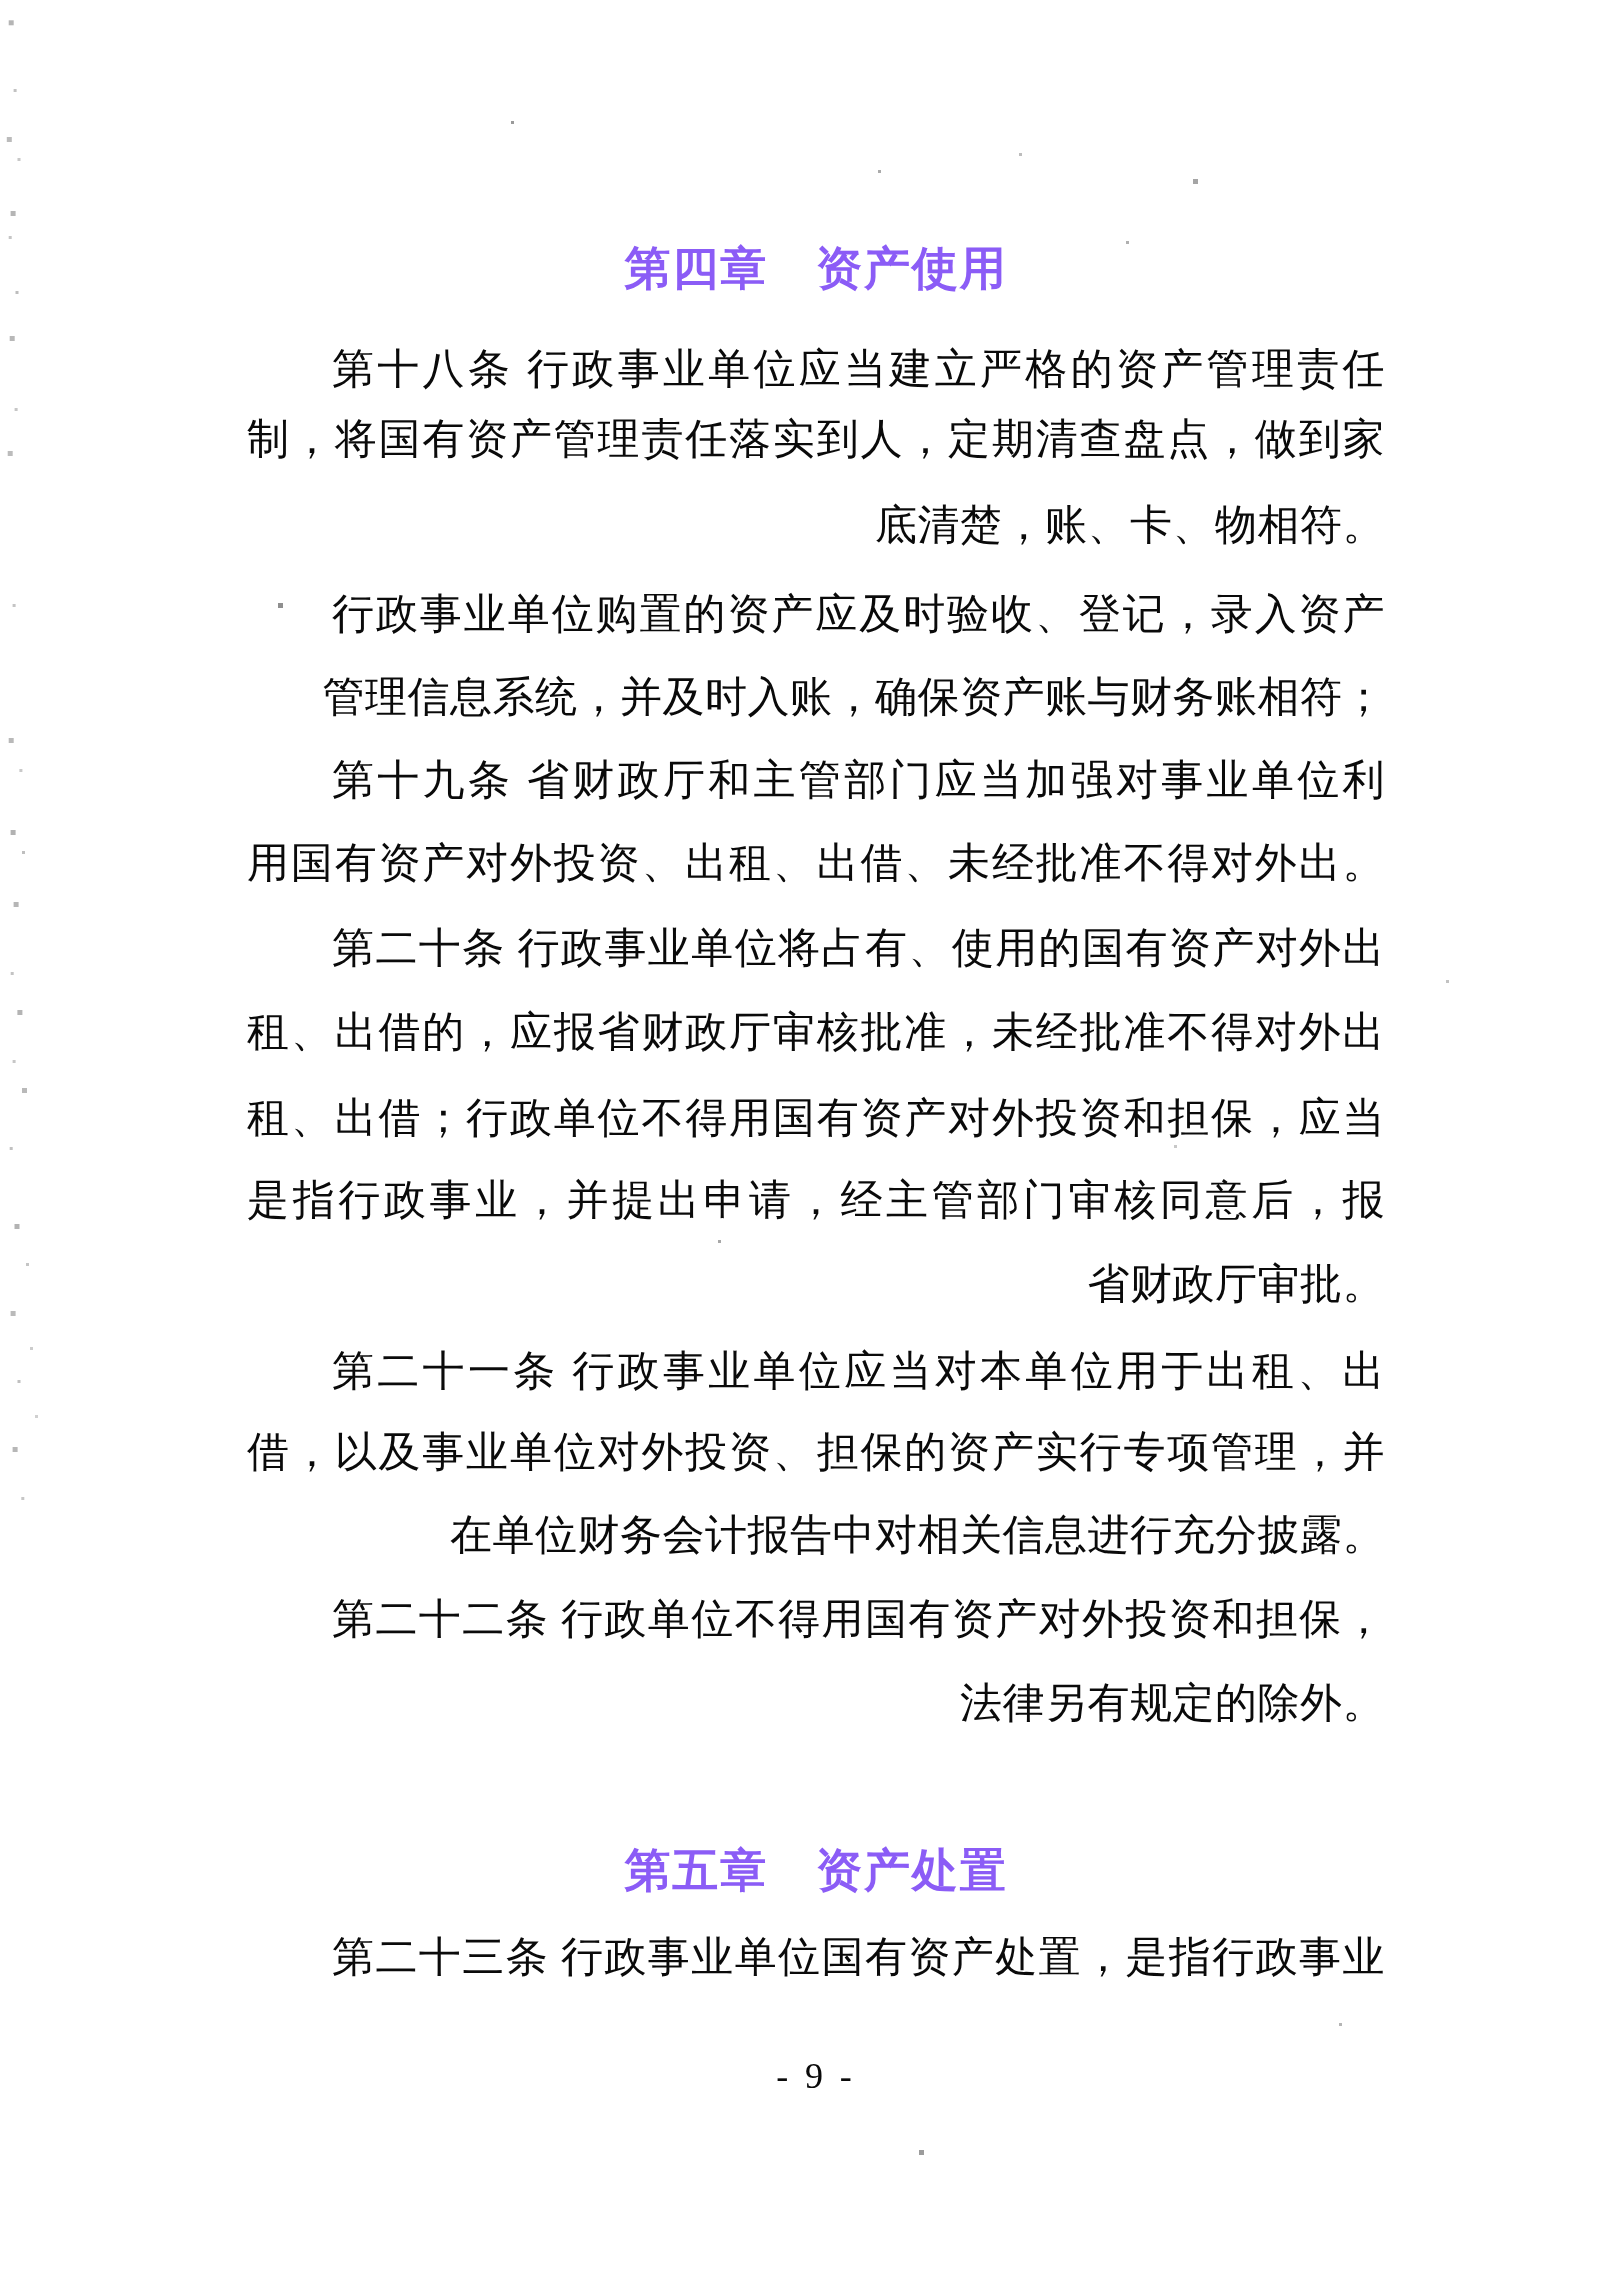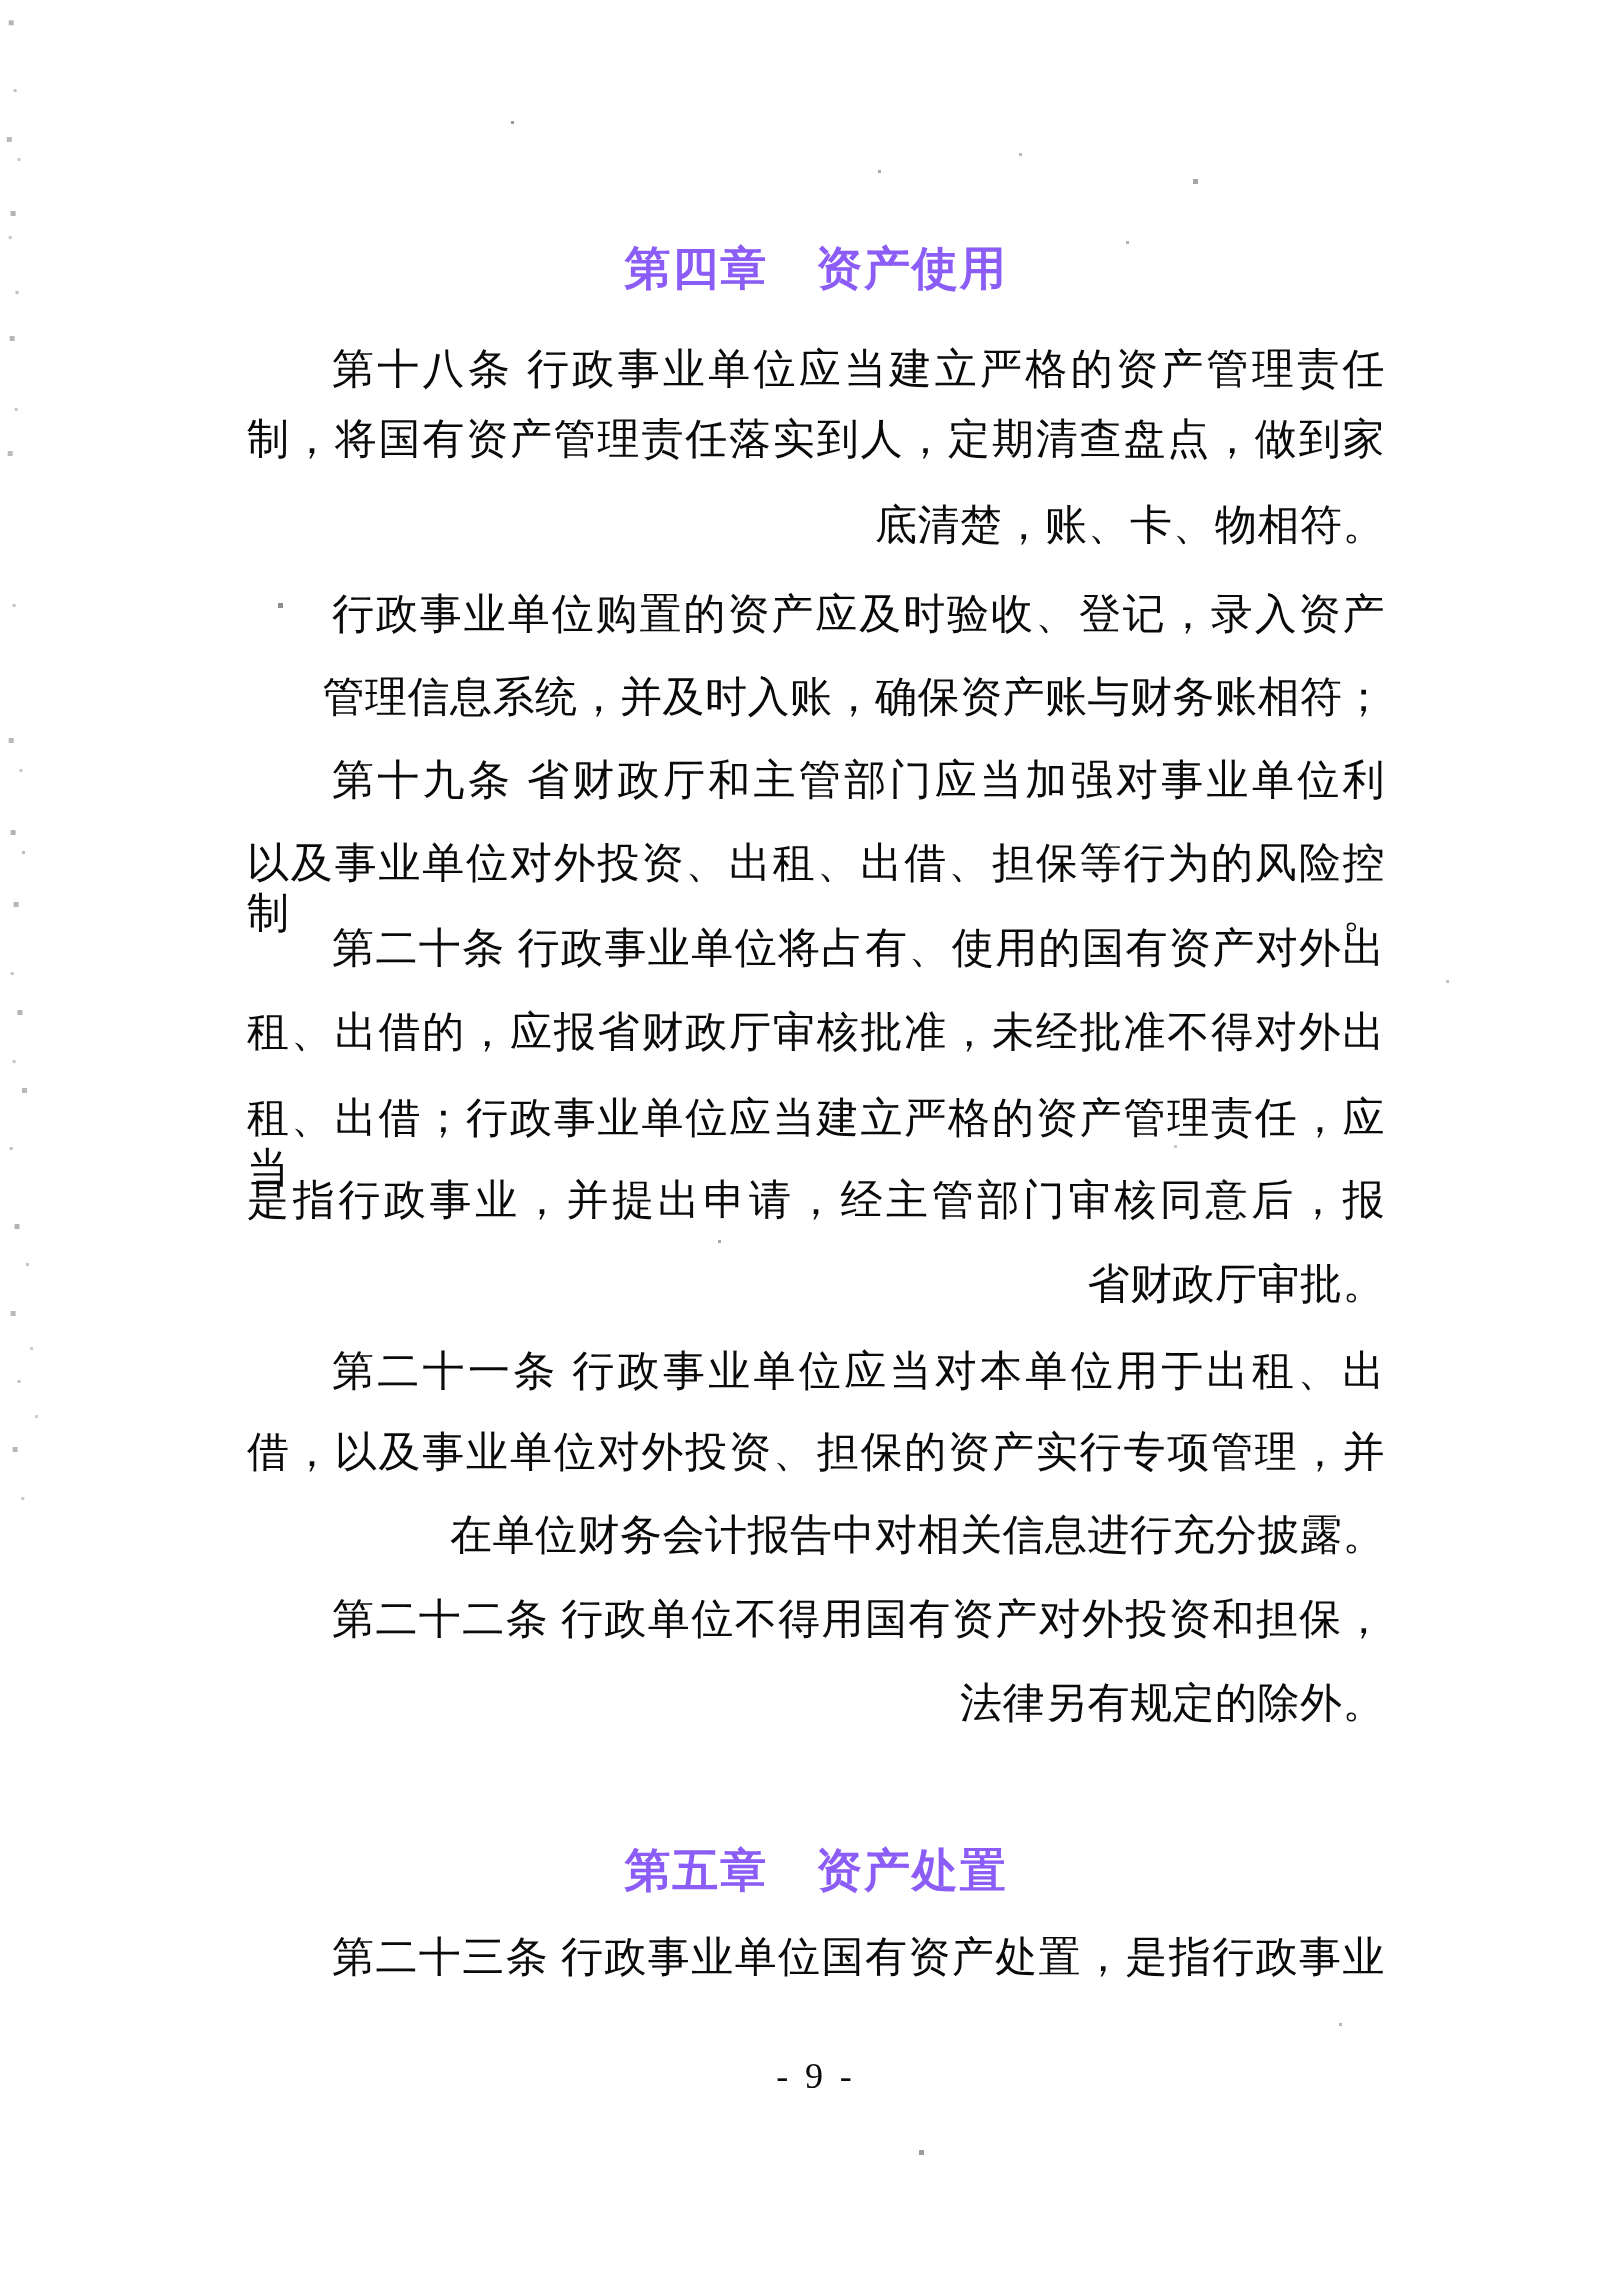--- a/index.html
+++ b/index.html
@@ -124,24 +124,24 @@
   <div class="noise2"></div>
 
   <div class="chapter-heading" style="top:244px">第四章　资产使用</div>
 
   <div class="row j ind" style="top:344px">第十八条 行政事业单位应当建立严格的资产管理责任</div>
   <div class="row j" style="top:414px">制，将国有资产管理责任落实到人，定期清查盘点，做到家</div>
   <div class="row" style="top:500px">底清楚，账、卡、物相符。</div>
   <div class="row j ind" style="top:589px">行政事业单位购置的资产应及时验收、登记，录入资产</div>
   <div class="row" style="top:672px">管理信息系统，并及时入账，确保资产账与财务账相符；</div>
   <div class="row j ind" style="top:755px">第十九条 省财政厅和主管部门应当加强对事业单位利</div>
-  <div class="row j" style="top:838px">以及事业单位对外投资、出租、出借、担保等行为的风险控制。</div>
+  <div class="row j" style="top:838px">用国有资产对外投资、出租、出借、未经批准不得对外出。</div>
   <div class="row j ind" style="top:923px">第二十条 行政事业单位将占有、使用的国有资产对外出</div>
   <div class="row j" style="top:1007px">租、出借的，应报省财政厅审核批准，未经批准不得对外出</div>
-  <div class="row j" style="top:1093px">租、出借；行政事业单位应当建立严格的资产管理责任，应当</div>
+  <div class="row j" style="top:1093px">租、出借；行政单位不得用国有资产对外投资和担保，应当</div>
   <div class="row j" style="top:1175px">是指行政事业，并提出申请，经主管部门审核同意后，报</div>
   <div class="row" style="top:1259px">省财政厅审批。</div>
   <div class="row j ind" style="top:1346px">第二十一条 行政事业单位应当对本单位用于出租、出</div>
   <div class="row j" style="top:1427px">借，以及事业单位对外投资、担保的资产实行专项管理，并</div>
   <div class="row" style="top:1510px">在单位财务会计报告中对相关信息进行充分披露。</div>
   <div class="row j ind" style="top:1594px">第二十二条 行政单位不得用国有资产对外投资和担保，</div>
   <div class="row" style="top:1678px">法律另有规定的除外。</div>
 
   <div class="chapter-heading" style="top:1846px">第五章　资产处置</div>
 

